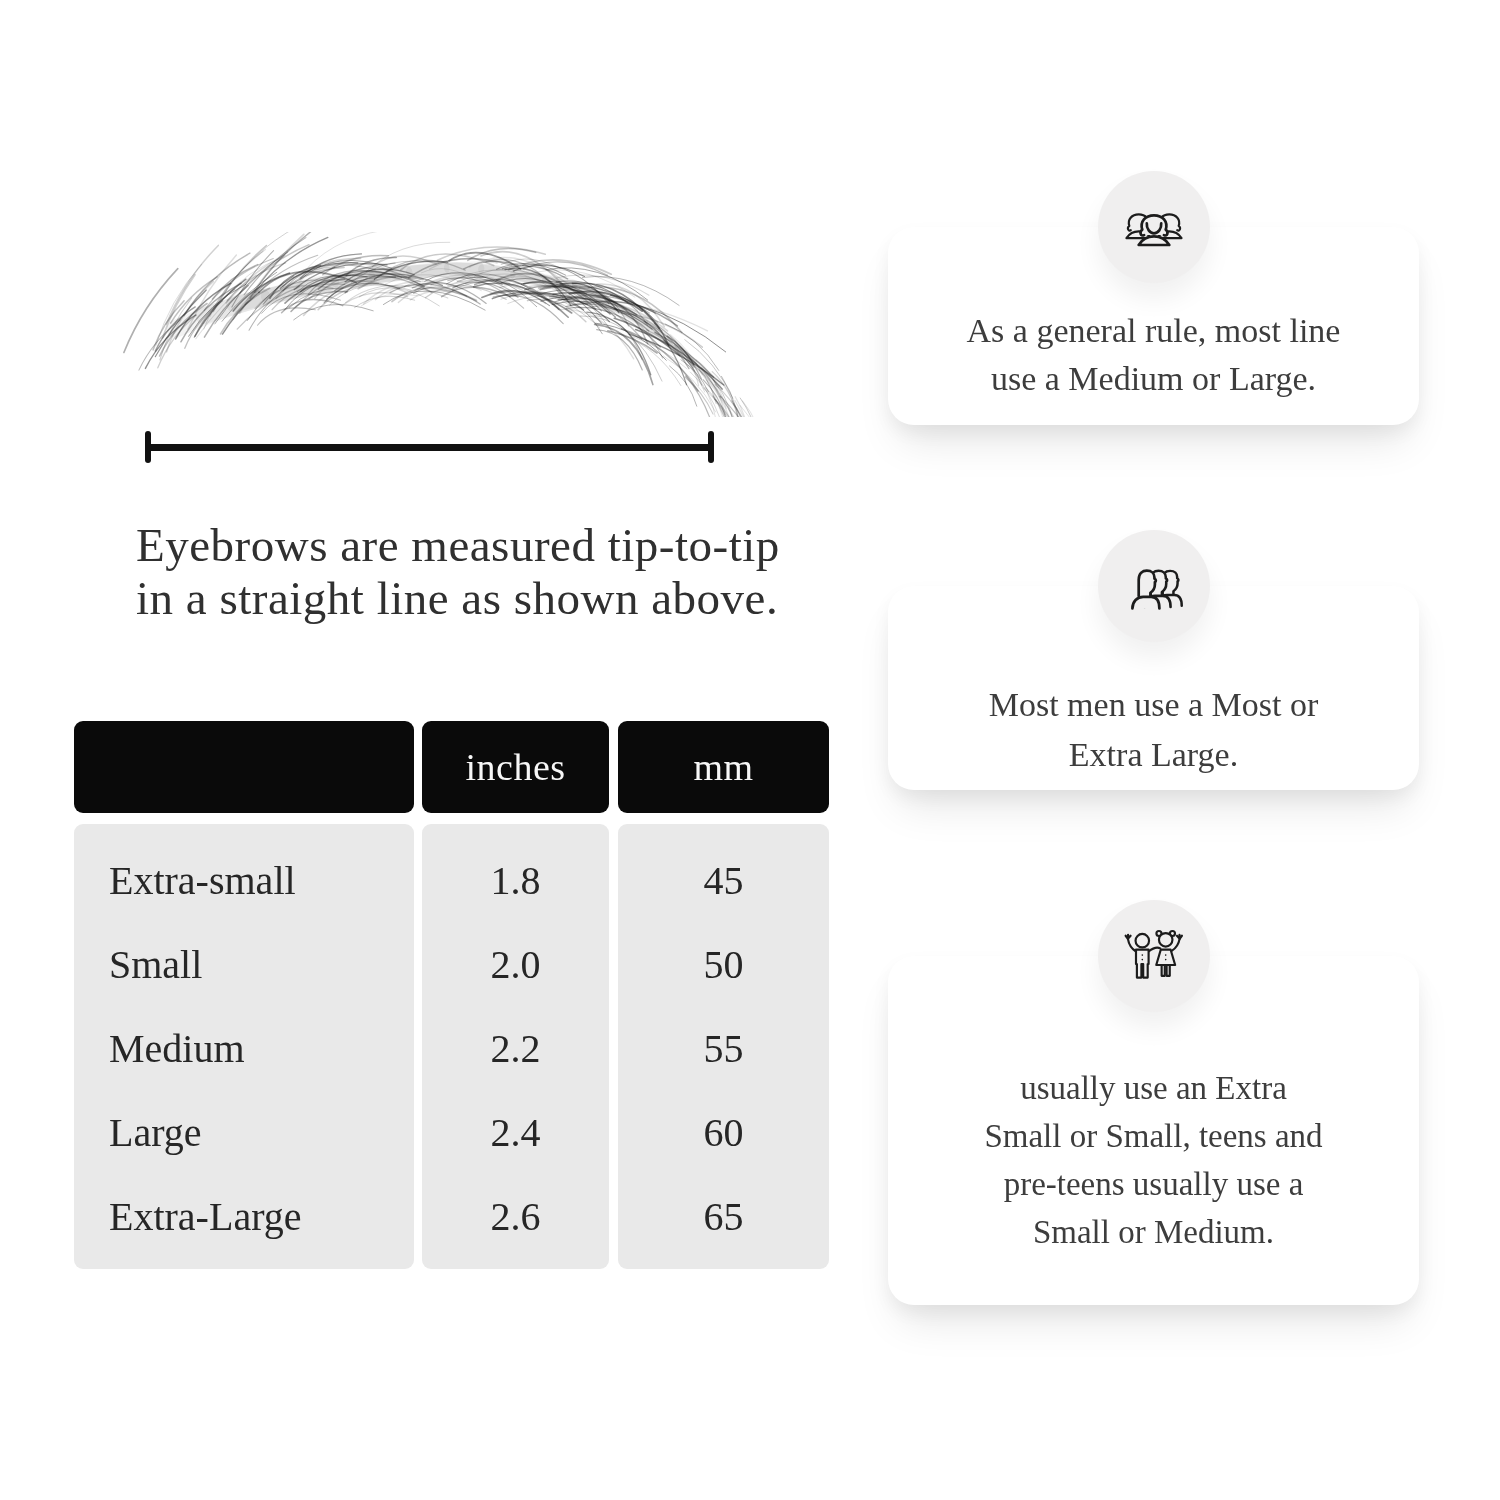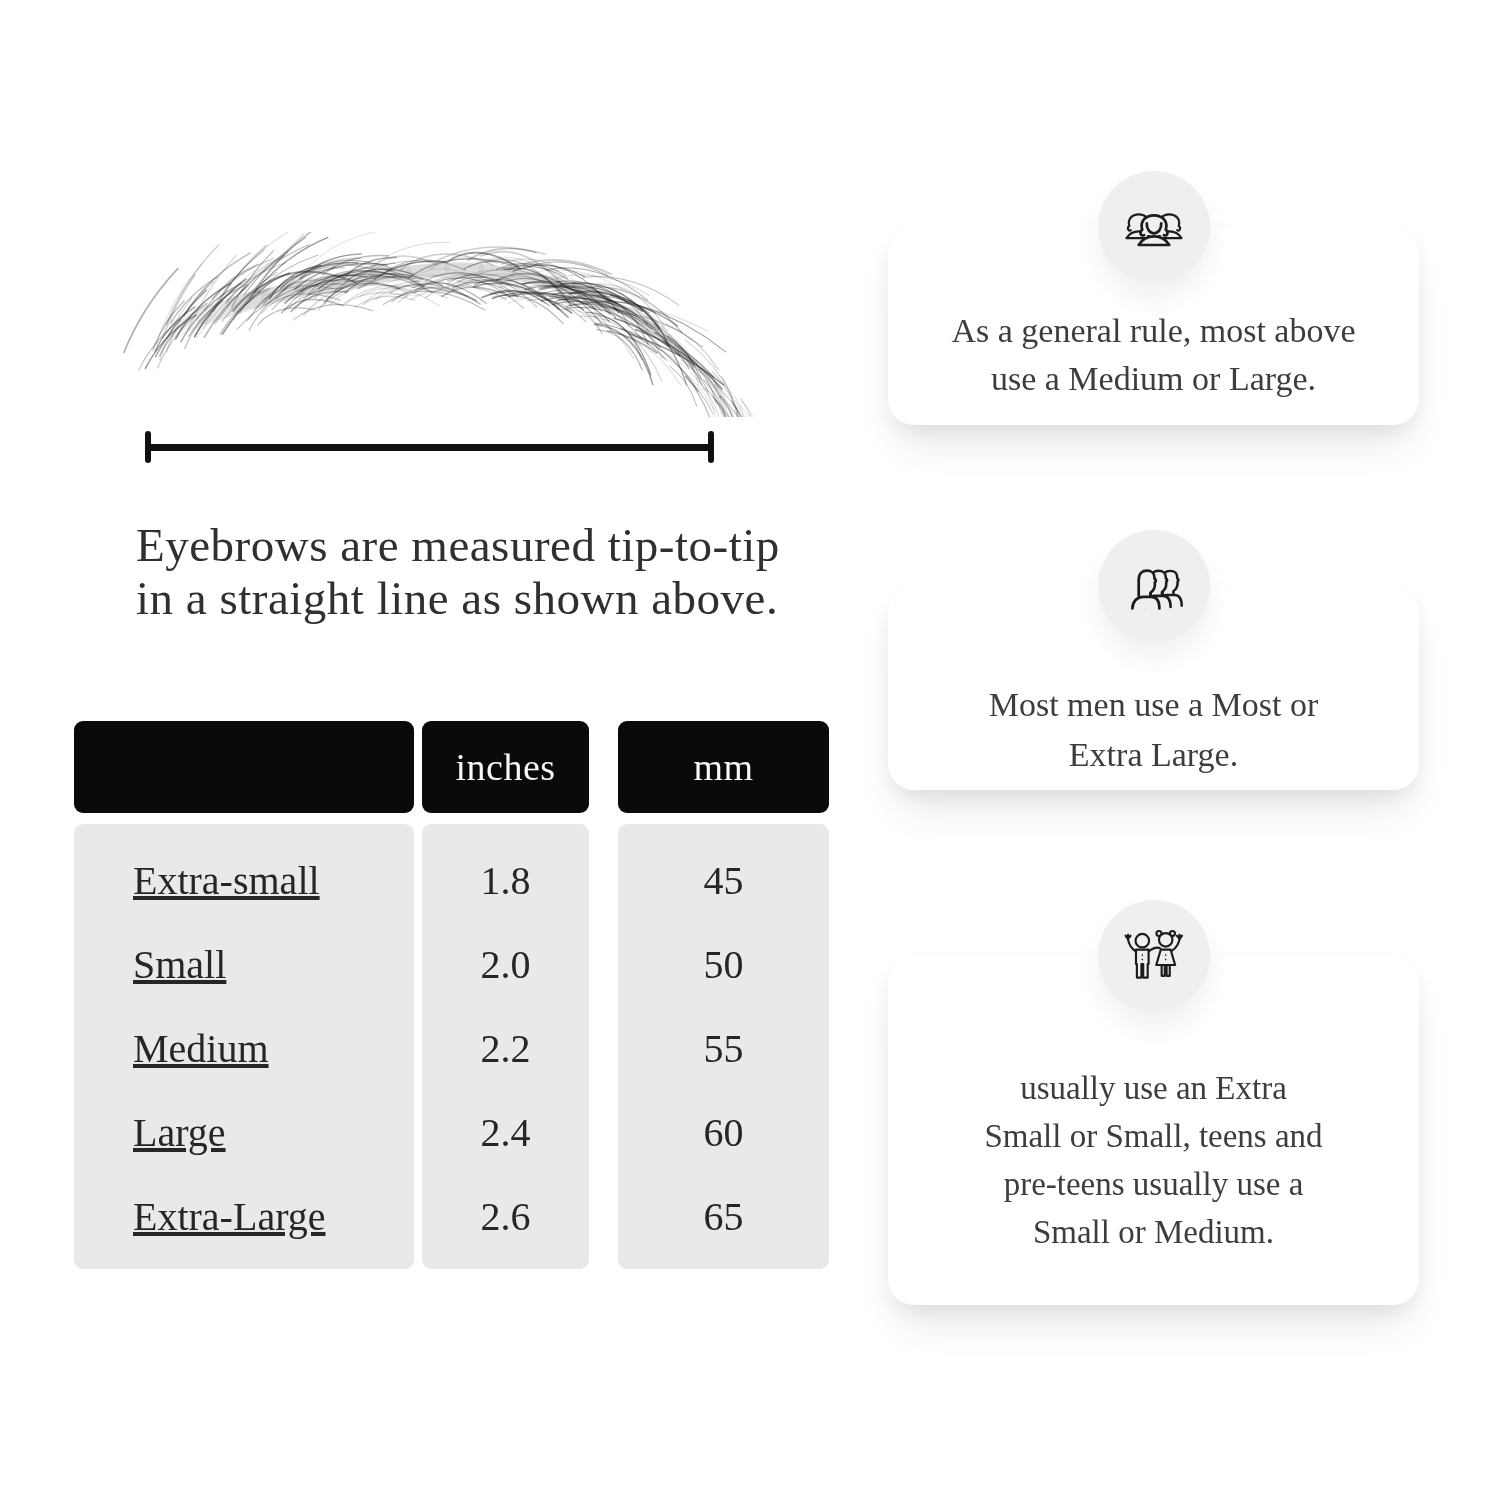--- a/index.html
+++ b/index.html
@@ -13,28 +13,28 @@
   .measure{position:absolute;left:147px;top:444px;width:565px;height:7px;background:#111;border-radius:3px;}
   .tick{position:absolute;width:6px;height:32px;background:#111;top:-13px;border-radius:3px;}
   .tick.tl{left:-2px;}
   .tick.tr{right:-2px;}
   
   .caption{position:absolute;left:136px;top:519px;font-size:47px;line-height:53px;color:#303030;letter-spacing:.5px;}
   
   .size-table{position:absolute;left:74px;top:721px;width:729px;height:548px;}
   .tcol{position:absolute;top:0;height:100%;}
   .tcol.c0{left:0;width:340px;}
-  .tcol.c1{left:348px;width:167px;}
+  .tcol.c1{left:348px;width:187px;}
   .tcol.c2{left:544px;width:211px;}
   .th{height:92px;background:#0a0a0a;border-radius:9px;color:#f7f7f7;
       display:flex;align-items:center;justify-content:center;font-size:38px;letter-spacing:.5px;}
   .tbody{margin-top:11px;height:445px;background:#e9e9e9;border-radius:9px;
       box-sizing:border-box;padding-top:14px;display:flex;flex-direction:column;}
   .cell{height:84px;display:flex;align-items:center;font-size:40px;color:#262626;}
-  .tcol.c0 .cell{padding-left:59px;text-decoration:underline;}
+  .tcol.c0 .cell{padding-left:35px;}
   .tcol.c1 .cell,.tcol.c2 .cell{justify-content:center;}
   
   .card{position:absolute;left:888px;width:531px;background:#ffffff;border-radius:26px;
         box-shadow:0 26px 42px -10px rgba(0,0,0,.10),0 8px 18px rgba(0,0,0,.05);
         display:flex;flex-direction:column;justify-content:center;align-items:center;
         box-sizing:border-box;text-align:center;color:#3d3d3d;}
   .card.c-women{top:227px;height:198px;padding-top:58px;font-size:34px;line-height:48px;}
   .card.c-men{top:586px;height:204px;padding-top:84px;font-size:34px;line-height:50px;}
   .card.c-kids{top:956px;height:349px;padding-top:58px;font-size:33px;line-height:48px;}
   .icon-circle{position:absolute;left:50%;transform:translateX(-50%);top:-56px;width:112px;height:112px;
@@ -389,21 +389,21 @@
             <path d="M -17,18 C -12,10 -6,8.5 0,8.5 C 6,8.5 12,10 17,18 Z"></path>
           </g>
           <g transform="translate(0,2)">
             <path d="M -11,7 C -15,9 -16.5,3.5 -13,1 C -16,-8 -9.5,-15 0,-15 C 9.5,-15 16,-8 13,1 C 16.5,3.5 15,9 11,7"></path>
             <path d="M -8,-6 C -8.5,0 -4.5,5 0,5 C 4.5,5 8.5,0 8,-6" fill="none"></path>
             <path d="M -17,18 C -12,10 -6,8.5 0,8.5 C 6,8.5 12,10 17,18 Z"></path>
           </g>
         </g>
       </svg>
     </div>
-    <div>As a general rule, most above</div>
+    <div>As a general rule, most line</div>
     <div>use a Medium or Large.</div>
   </section>
 
   <section class="card c-men">
     <div class="icon-circle">
       <svg viewBox="-40 -28 80 56">
         <g stroke="#1c1c1c" stroke-width="3" fill="#f0efef" stroke-linecap="round" stroke-linejoin="round" transform="translate(-9,-2)">
           <g transform="translate(26,-1) scale(0.92)">
             <path d="M -8,13 L -8,-5 C -8,-12.5 -3.5,-15 1,-15 C 6.5,-15 9.5,-11.5 9.5,-7.5 L 9.5,-6 C 11.5,-5.5 11.5,-3 10,-2.5 L 10,0 C 10,4 8,7.5 5,9.5 L 5,13"></path>
             <path d="M -15,27 C -15,19 -9.5,14 -3,14 L 6,14 C 12.5,14 15,19 15,27" fill="none"></path>

